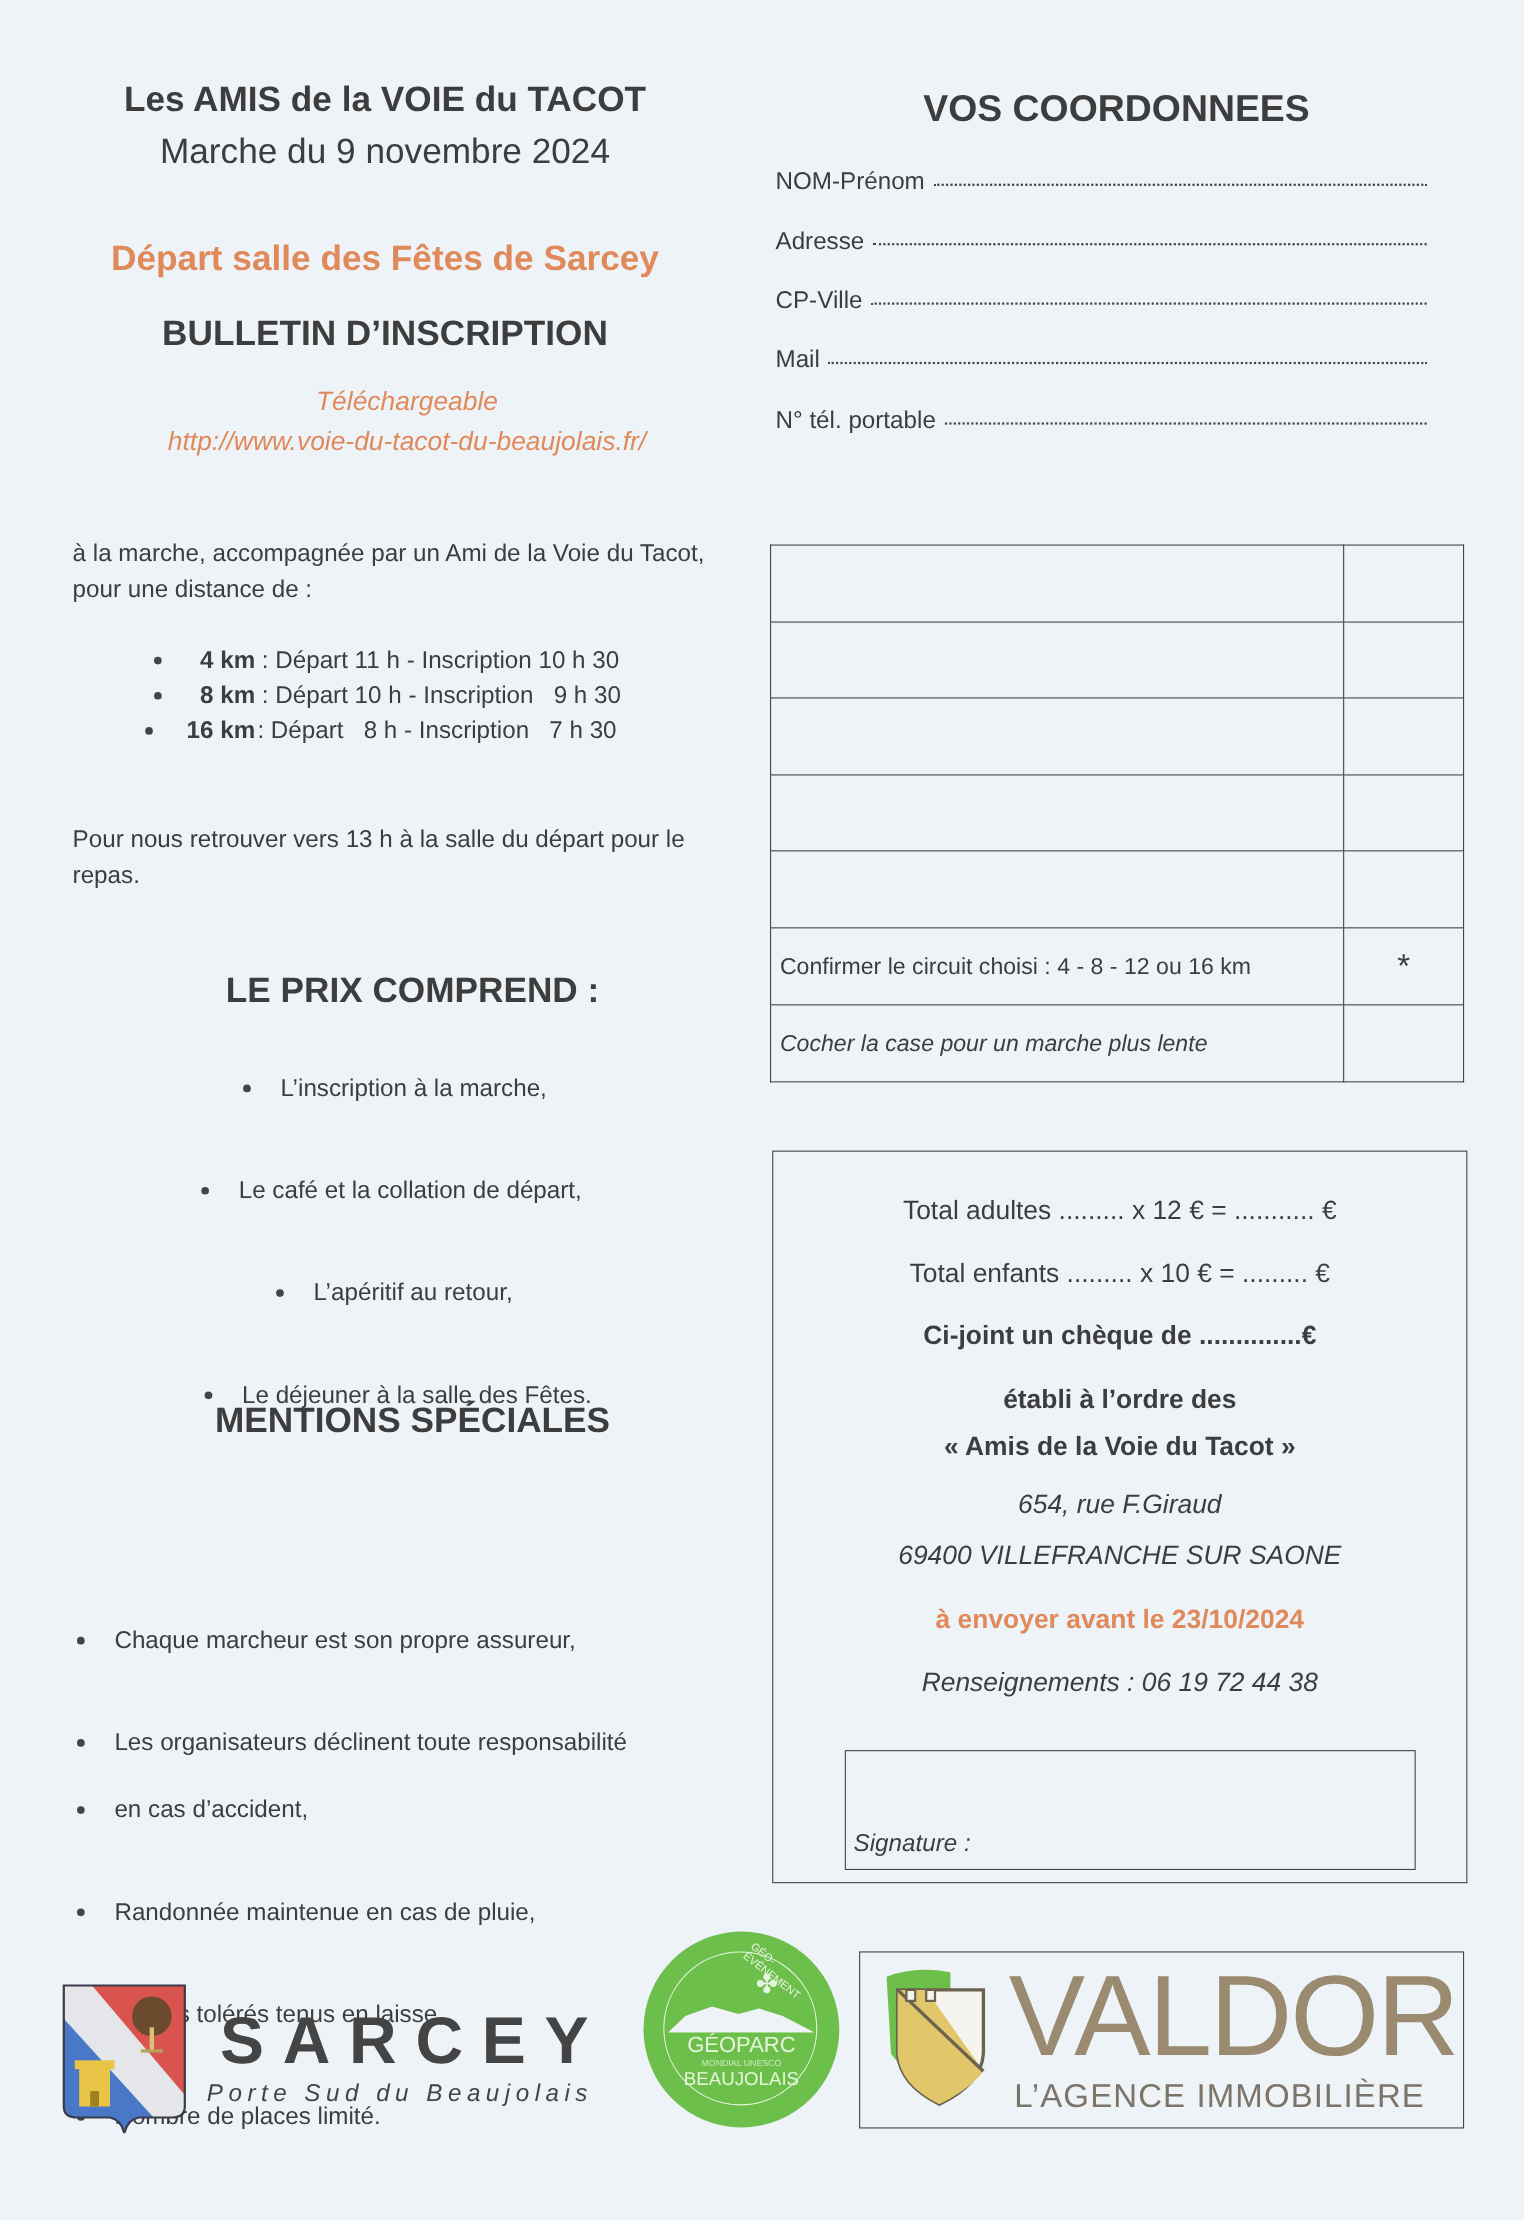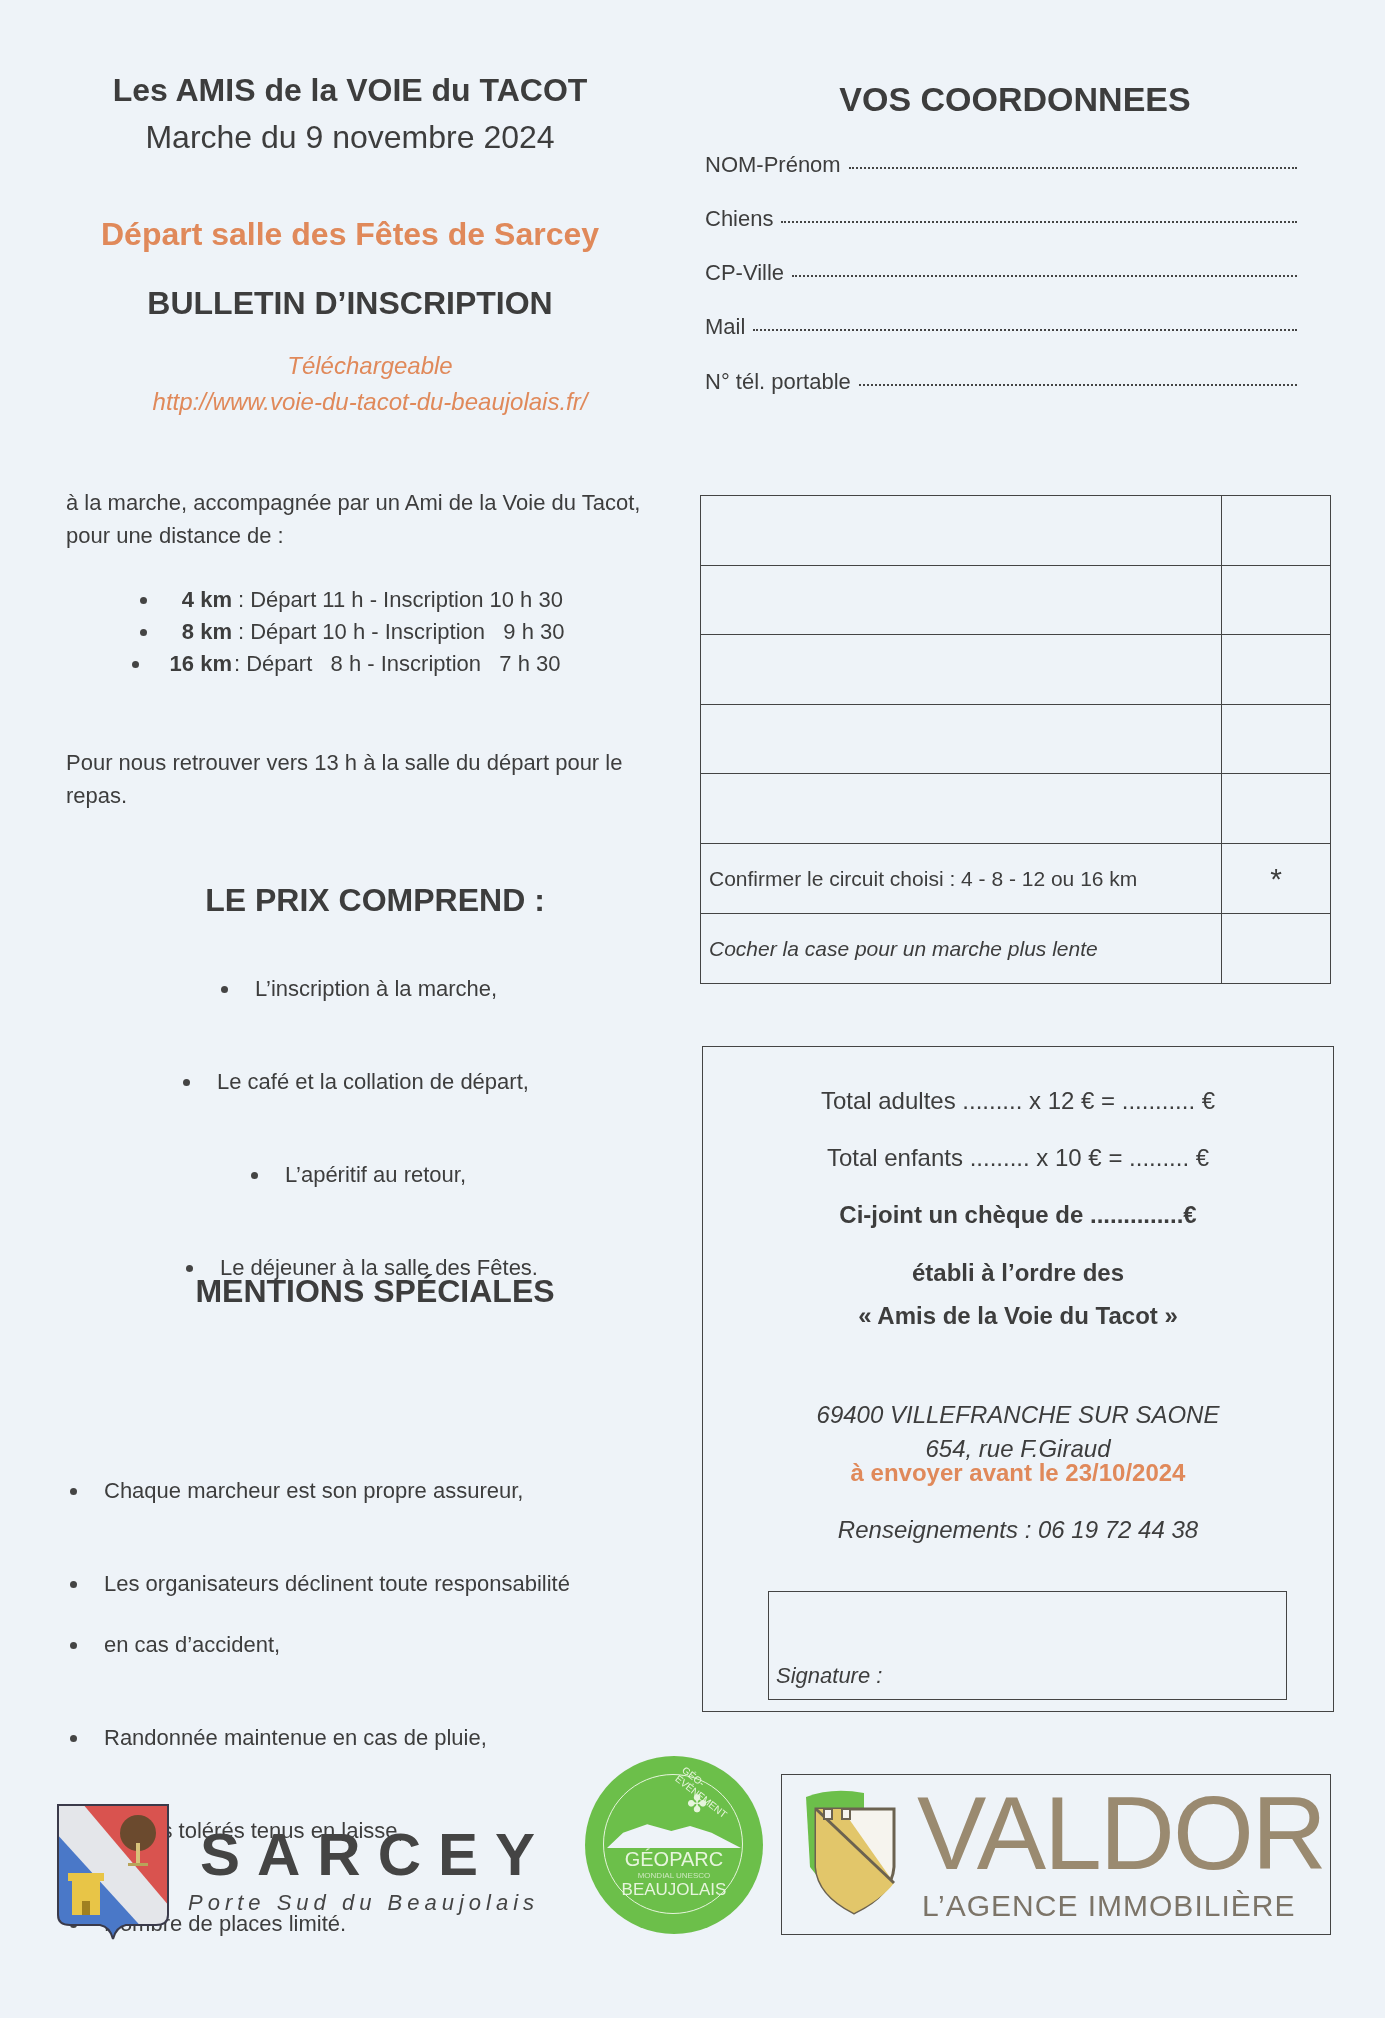--- a/index.html
+++ b/index.html
@@ -32,21 +32,21 @@
 <div class="abs c b t34" style="left:60px;width:580px;top:284px;">BULLETIN D’INSCRIPTION</div>
 <div class="abs c it orange" style="left:60px;width:620px;top:352px;font-size:24px;">Téléchargeable</div>
 <div class="abs c it orange" style="left:60px;width:620px;top:388px;font-size:24px;">http://www.voie-du-tacot-du-beaujolais.fr/</div>
 
 <div class="abs c b" style="left:700px;width:630px;top:80px;font-size:34px;">VOS COORDONNEES</div>
 <div class="abs field" style="top:152px;">
     <span class="lbl">NOM-Prénom</span>
     <span class="dots"></span>
   </div>
 <div class="abs field" style="top:206px;">
-    <span class="lbl">Chiens</span>
+    <span class="lbl">Adresse</span>
     <span class="dots"></span>
   </div>
 <div class="abs field" style="top:260px;text-align:center;">
     <span class="lbl">CP-Ville</span>
     <span class="dots"></span>
   </div>
 <div class="abs field" style="top:314px;">
     <span class="lbl">Mail</span>
     <span class="dots"></span>
   </div>
@@ -111,21 +111,21 @@
   </tr>
 </tbody>
   </table>
 
 <div class="box" style="left:702px;top:1046px;width:630px;height:664px;"></div>
 <div class="pline" style="top:1087px;">Total adultes ......... x  12 € = ........... €</div>
 <div class="pline" style="top:1144px;">Total enfants ......... x  10 € = .........  €</div>
 <div class="pline b" style="top:1201px;">Ci-joint un chèque de ..............€</div>
 <div class="pline b" style="top:1259px;">établi à l’ordre des</div>
 <div class="pline b" style="top:1302px;">« Amis de la Voie du Tacot  »</div>
-<div class="pline it" style="top:1435px;">654, rue F.Giraud</div>
+<div class="pline it" style="top:1354px;">654, rue F.Giraud</div>
 <div class="pline it" style="top:1401px;">69400 VILLEFRANCHE SUR SAONE</div>
 <div class="pline b orange" style="top:1459px;">à envoyer avant le 23/10/2024</div>
 <div class="pline it" style="top:1516px;">Renseignements : 06 19 72 44 38</div>
 <div class="box" style="left:768px;top:1591px;width:517px;height:107px;">
   <span class="abs it" style="left:7px;bottom:10px;font-size:22px;">Signature :</span>
 </div>
 
 <div class="abs" style="left:56px;top:1803px;width:114px;height:140px;">
   <svg width="114" height="140" viewBox="0 0 114 140">
     <defs>

